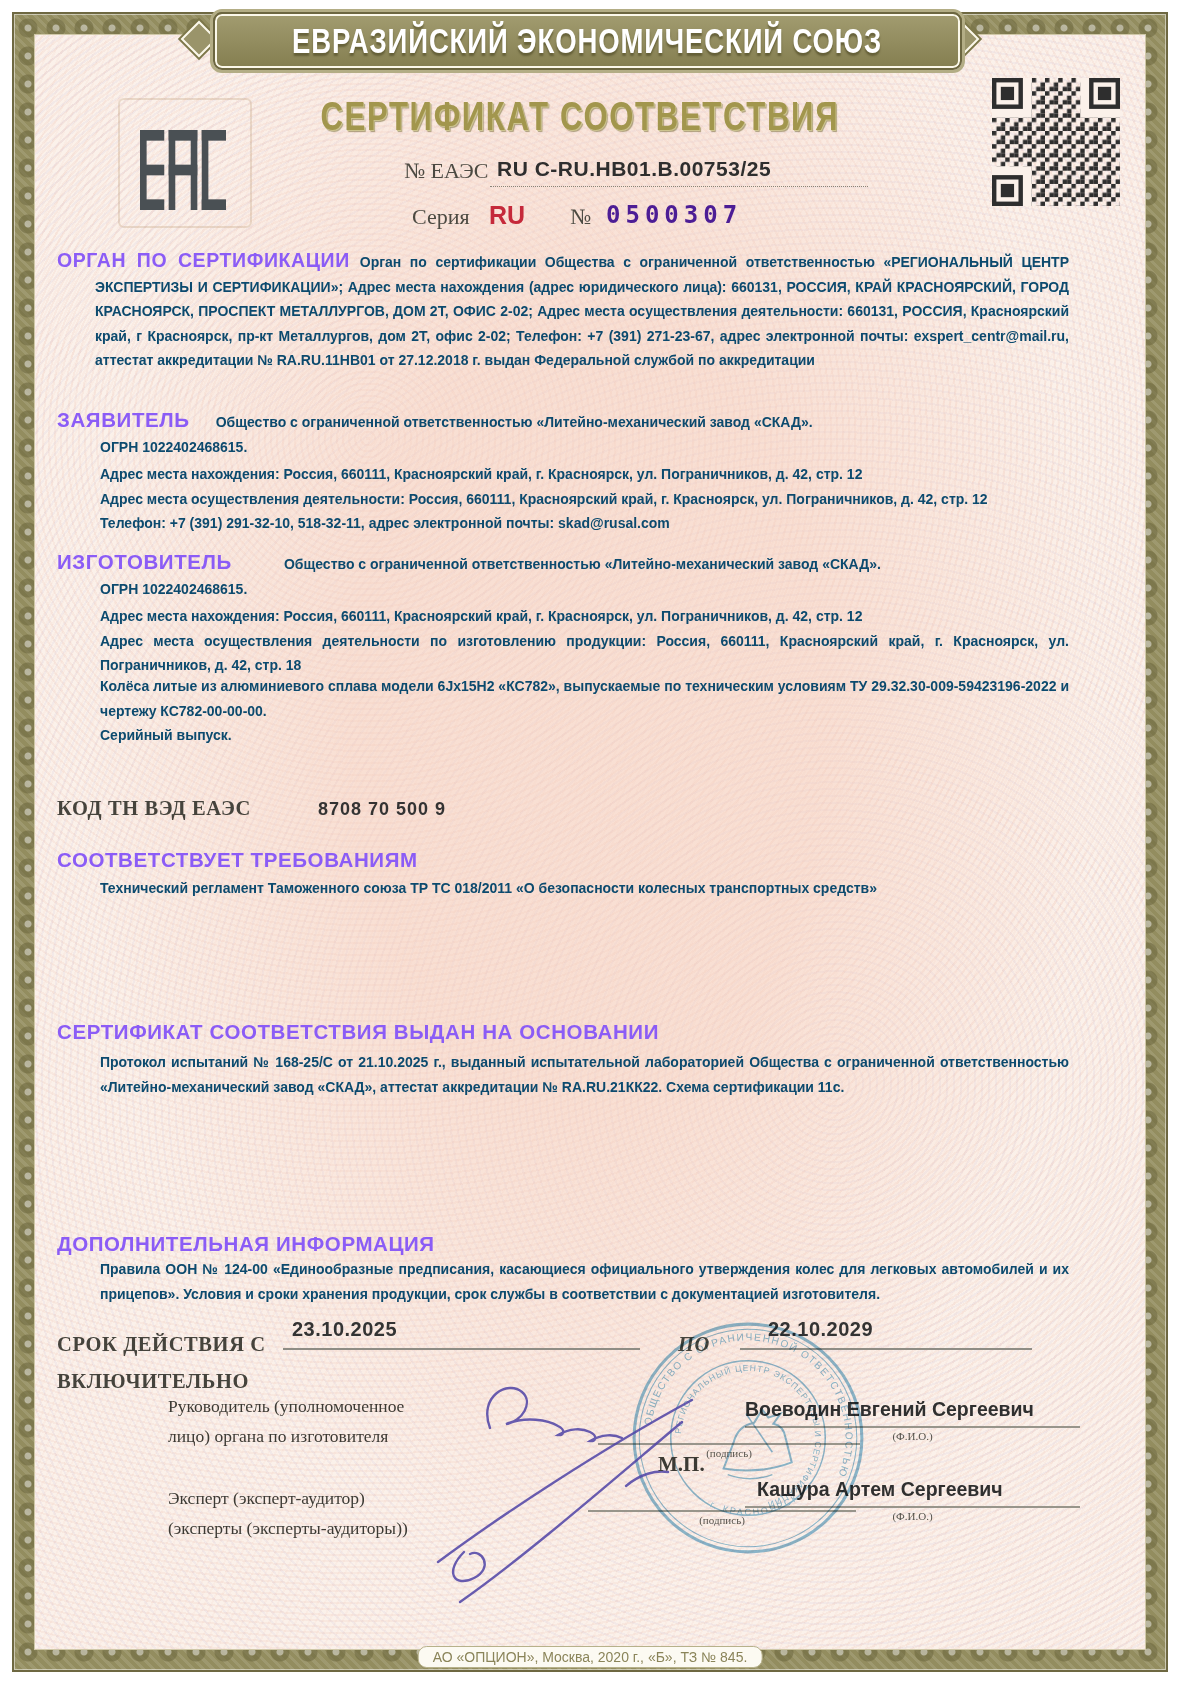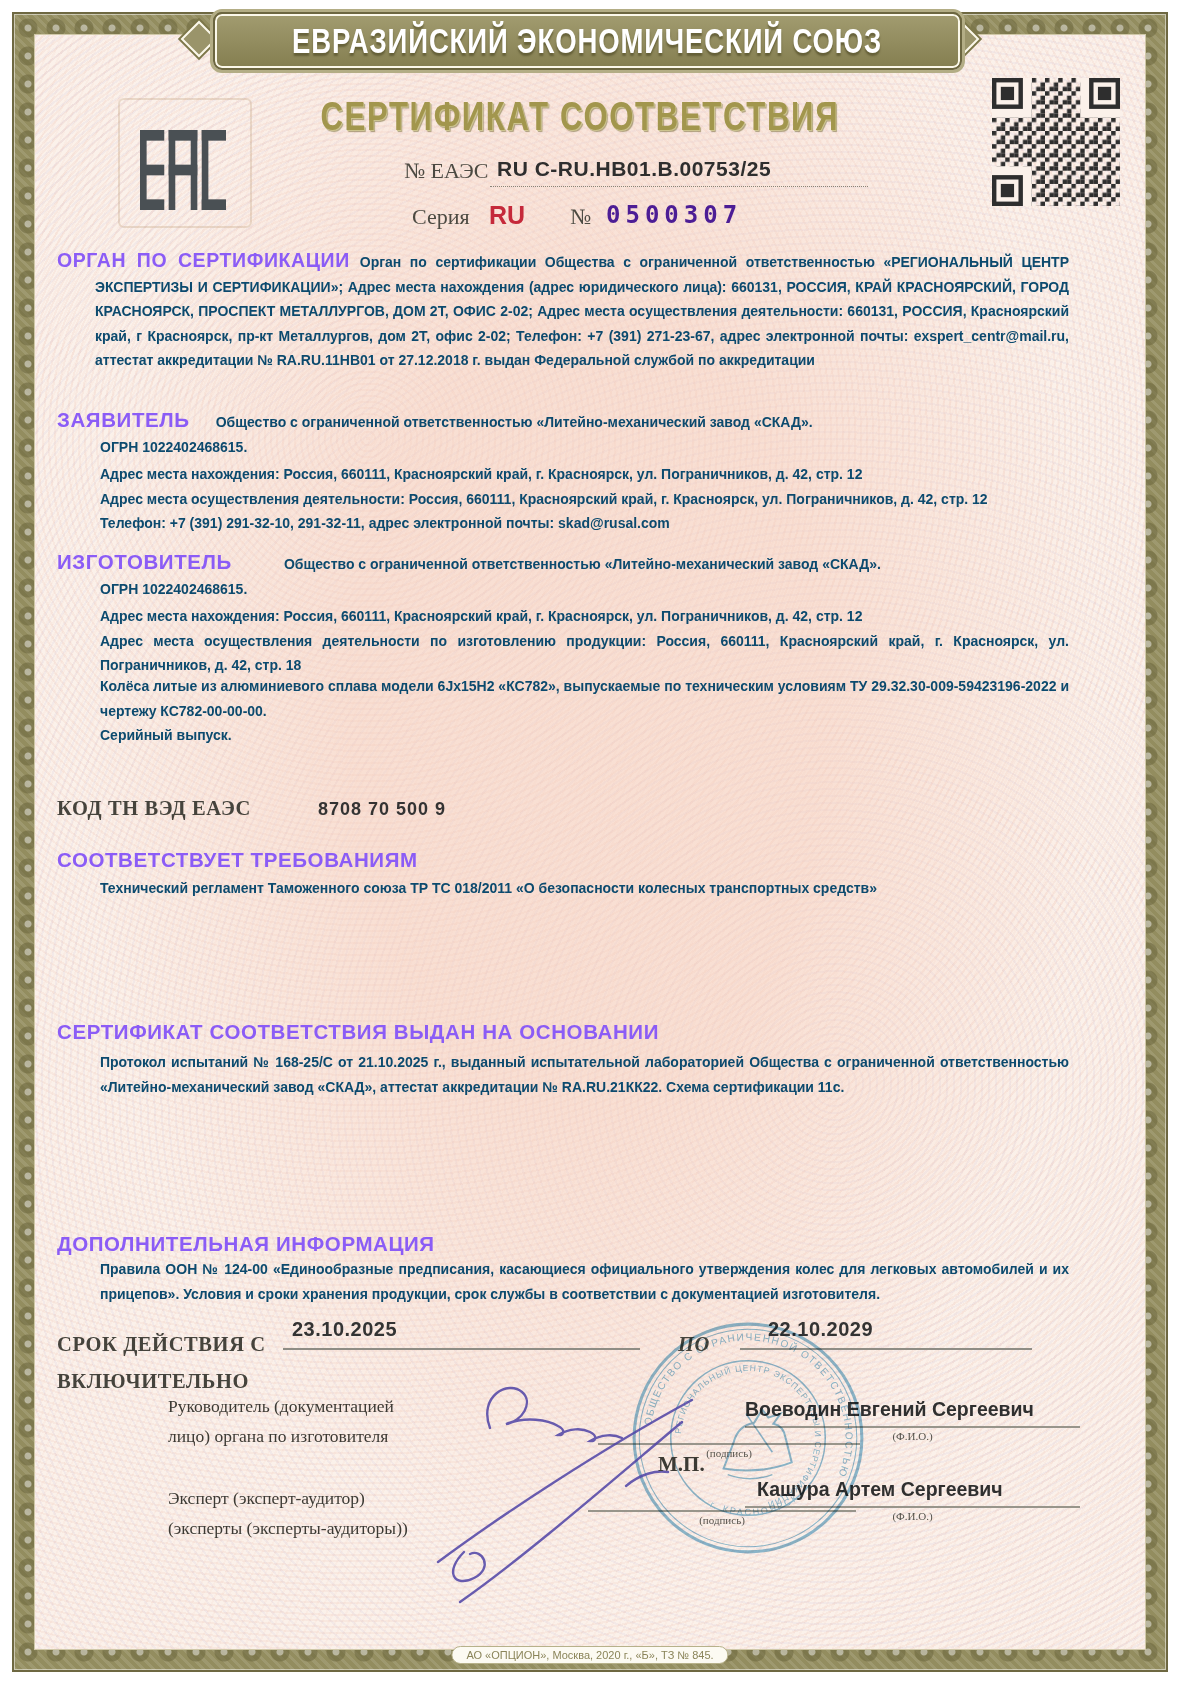--- a/index.html
+++ b/index.html
@@ -66,21 +66,21 @@
   .vdate{position:absolute;font-weight:800;font-size:20px;color:#333;letter-spacing:.5px;}
   .sig-label{position:absolute;font-family:"Liberation Serif",serif;font-size:17.5px;color:#3c3a34;}
   .cap{position:absolute;font-family:"Liberation Serif",serif;font-size:11px;color:#55534c;text-align:center;}
   .sline{position:absolute;height:1.5px;background:#98958b;}
   .pname{position:absolute;font-weight:800;font-size:19.5px;color:#2f2f2f;}
   .mp{position:absolute;left:658px;top:1452px;font-family:"Liberation Serif",serif;font-weight:700;
     font-size:21px;color:#3c3a34;z-index:6;}
   .stamp{position:absolute;left:626px;top:1316px;opacity:.8;z-index:3;mix-blend-mode:multiply;}
   .sigsvg{position:absolute;left:430px;top:1366px;z-index:5;}
   .imprint{position:absolute;left:50%;top:1646px;transform:translateX(-50%);z-index:6;
-    font-size:11px;color:#8a8459;background:#fcfaf2;border:1px solid #b7b18a;border-radius:9px;
+    font-size:14px;color:#8a8459;background:#fcfaf2;border:1px solid #b7b18a;border-radius:9px;
     padding:2px 14px;white-space:nowrap;}
 </style>
 </head>
 <body>
 
 <div id="cert">
   <div class="frame"></div>
   <div class="paper"></div>
 
   <div class="rosette" style="left:186px;top:26px;"></div>
@@ -147,21 +147,21 @@
 
   <div class="sec" style="top:248px;">
     <p class="hang"><span class="slabel mr10">ОРГАН ПО СЕРТИФИКАЦИИ</span><span class="bb">Орган по сертификации Общества с ограниченной ответственностью «РЕГИОНАЛЬНЫЙ ЦЕНТР ЭКСПЕРТИЗЫ И СЕРТИФИКАЦИИ»; Адрес места нахождения (адрес юридического лица): 660131, РОССИЯ, КРАЙ КРАСНОЯРСКИЙ, ГОРОД КРАСНОЯРСК, ПРОСПЕКТ МЕТАЛЛУРГОВ, ДОМ 2Т, ОФИС 2-02; Адрес места осуществления деятельности: 660131, РОССИЯ, Красноярский край, г Красноярск, пр-кт Металлургов, дом 2Т, офис 2-02; Телефон: +7 (391) 271-23-67, адрес электронной почты: exspert_centr@mail.ru, аттестат аккредитации № RA.RU.11НВ01 от 27.12.2018 г. выдан Федеральной службой по аккредитации</span></p>
   </div>
 
   <div class="sec" style="top:408px;">
     <p class="hang"><span class="slabel mr26" style="font-size:20.5px;">ЗАЯВИТЕЛЬ</span><span class="bb">Общество с ограниченной ответственностью «Литейно-механический завод «СКАД».</span></p>
     <p class="ind bb">ОГРН 1022402468615.</p>
     <p class="ind bb gap2">Адрес места нахождения: Россия, 660111, Красноярский край, г. Красноярск, ул. Пограничников, д. 42, стр. 12</p>
     <p class="ind bb">Адрес места осуществления деятельности: Россия, 660111, Красноярский край, г. Красноярск, ул. Пограничников, д. 42, стр. 12</p>
-    <p class="ind bb">Телефон: +7 (391) 291-32-10, 291-32-11, адрес электронной почты: skad@rusal.com</p>
+    <p class="ind bb">Телефон: +7 (391) 291-32-10, 518-32-11, адрес электронной почты: skad@rusal.com</p>
   </div>
 
   <div class="sec" style="top:550px;">
     <p class="hang"><span class="slabel mr52" style="font-size:20.5px;">ИЗГОТОВИТЕЛЬ</span><span class="bb">Общество с ограниченной ответственностью «Литейно-механический завод «СКАД».</span></p>
     <p class="ind bb">ОГРН 1022402468615.</p>
     <p class="ind bb gap2">Адрес места нахождения: Россия, 660111, Красноярский край, г. Красноярск, ул. Пограничников, д. 42, стр. 12</p>
     <p class="ind bb">Адрес места осуществления деятельности по изготовлению продукции: Россия, 660111, Красноярский край, г. Красноярск, ул. Пограничников, д. 42, стр. 18</p>
   </div>
 
   <div class="sec" style="top:672px;">
@@ -227,21 +227,21 @@
   <svg class="sigsvg" width="330" height="240" viewBox="0 0 330 240">
     <g fill="none" stroke="#4f43a6" stroke-width="2.4" stroke-linecap="round" opacity=".85">
       <path d="M60,62 C48,30 78,14 92,26 C104,36 92,56 76,58 C96,50 118,54 128,60 C136,64 134,70 128,69 C140,62 152,62 160,66 C168,70 166,76 160,75 C172,68 184,68 192,72"></path>
       <path d="M8,196 C70,150 170,84 262,34"></path>
       <path d="M30,236 C96,190 190,108 252,56"></path>
       <path d="M34,186 C14,206 24,222 44,212 C64,202 52,182 40,188"></path>
       <path d="M196,120 C210,108 226,104 238,106"></path>
     </g>
   </svg>
 
-  <span class="sig-label" style="left:168px;top:1396px;">Руководитель (документацией</span>
+  <span class="sig-label" style="left:168px;top:1396px;">Руководитель (уполномоченное</span>
   <span class="sig-label" style="left:168px;top:1426px;">лицо) органа по изготовителя</span>
   <div class="sline" style="left:598px;top:1443px;width:262px;"></div>
   <span class="cap" style="left:598px;top:1447px;width:262px;">(подпись)</span>
   <span class="mp">М.П.</span>
   <span class="pname" style="left:745px;top:1398px;">Воеводин Евгений Сергеевич</span>
   <div class="sline" style="left:745px;top:1426px;width:335px;"></div>
   <span class="cap" style="left:745px;top:1430px;width:335px;">(Ф.И.О.)</span>
 
   <span class="sig-label" style="left:168px;top:1488px;">Эксперт (эксперт-аудитор)</span>
   <span class="sig-label" style="left:168px;top:1518px;">(эксперты (эксперты-аудиторы))</span>

